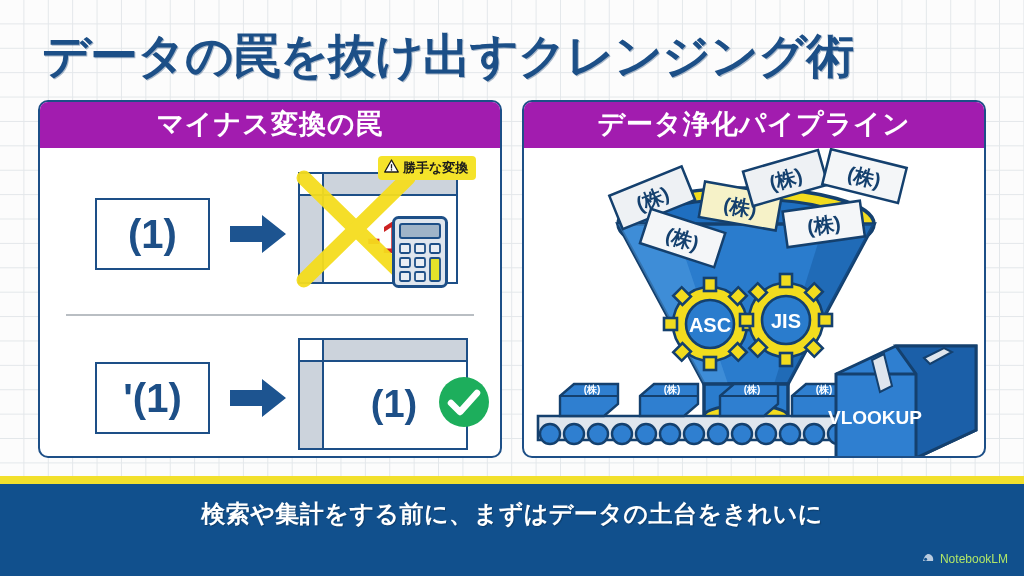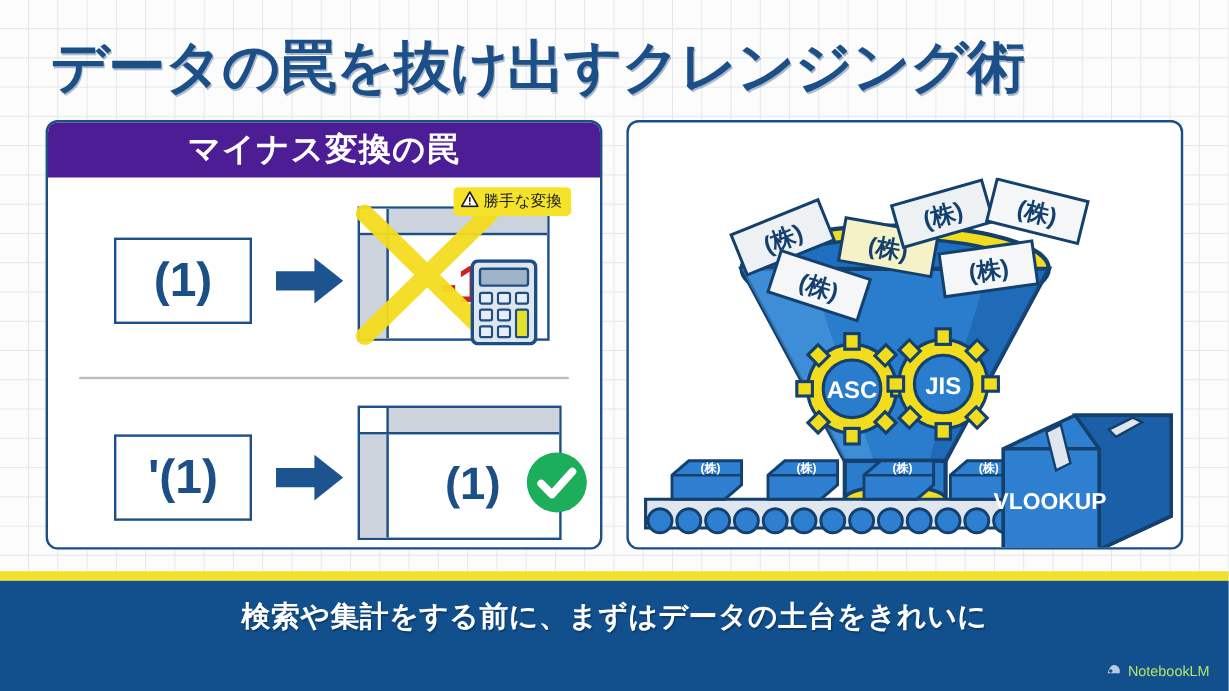--- a/index.html
+++ b/index.html
@@ -35,21 +35,21 @@
   
   .panel{
     position:absolute;background:#ffffff;
     border:2px solid #1d4f87;border-radius:10px;
     box-sizing:border-box;overflow:hidden;
   }
   #panel-left{left:38px;top:100px;width:464px;height:358px;}
   #panel-right{left:522px;top:100px;width:464px;height:358px;}
   .panel-header{
     position:absolute;left:-2px;top:-2px;width:calc(100% + 4px);height:48px;
-    background:#4c1d95;color:#ffffff;
+    background:#a21caf;color:#ffffff;
     display:flex;align-items:center;justify-content:center;
     font-size:27px;font-weight:bold;letter-spacing:1px;
     border-radius:10px 10px 0 0;
   }
   .panel-body{position:absolute;left:0;top:46px;width:100%;height:calc(100% - 46px);}
 
   
   .row{position:absolute;left:0;width:100%;}
   #row-bad{top:10px;height:150px;}
   #row-good{top:176px;height:160px;}
@@ -84,21 +84,21 @@
   #val-good{color:#1d4f87;font-size:38px;}
 
   
   #x-mark{position:absolute;left:250px;top:8px;width:132px;height:126px;pointer-events:none;}
 
   
   #warn-badge{
     position:absolute;left:338px;top:-2px;
     background:#f5e32a;color:#1b1b1b;
     border-radius:4px;padding:3px 8px 4px 6px;
-    font-size:13px;font-weight:normal;white-space:nowrap;
+    font-size:13px;font-weight:bold;white-space:nowrap;
     display:flex;align-items:center;gap:4px;line-height:15px;
   }
   #warn-badge .tri{display:inline-block;}
 
   
   #calculator{position:absolute;left:352px;top:58px;width:56px;height:72px;}
 
   
   #check-good{position:absolute;left:398px;top:52px;width:52px;height:52px;}
 
@@ -214,20 +214,21 @@
             <circle cx="26" cy="26" r="25" fill="#1dae5c"></circle>
             <path d="M13,27 L22,36 L39,17" fill="none" stroke="#ffffff" stroke-width="6.5" stroke-linecap="round" stroke-linejoin="round"></path>
           </svg>
         </div>
 
       </div>
     </div>
   </div>
 
   <div class="panel" id="panel-right">
+    <div class="panel-header">データ浄化パイプライン</div>
     <div class="panel-body">
 
       <div id="pipeline">
         <svg width="462" height="310" viewBox="0 0 462 310">
 
           <g>
 
             <ellipse cx="222" cy="76" rx="128" ry="36" fill="#f2dc1e" stroke="#14406e" stroke-width="3.5"></ellipse>
 
             <ellipse cx="222" cy="78" rx="108" ry="27" fill="#1f6fc0" stroke="#14406e" stroke-width="3"></ellipse>

